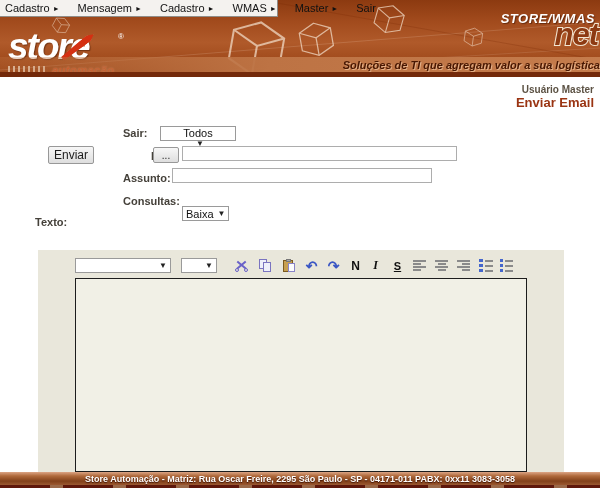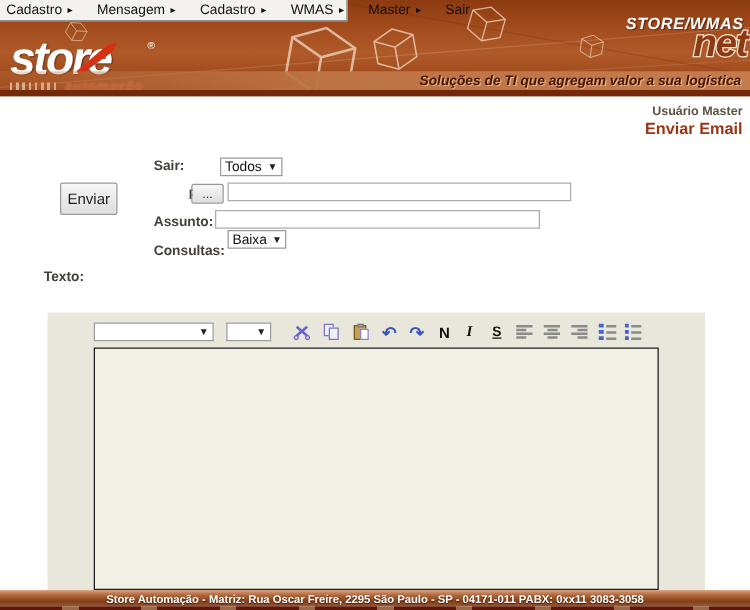--- a/index.html
+++ b/index.html
@@ -12,21 +12,21 @@
 
   
   .banner {
     left:0; top:0; width:600px; height:77px;
     background: linear-gradient(180deg,#8c3a10 0%,#a24b1d 28%,#b05a2a 55%,#9a4416 88%,#8c3a10 100%);
   }
   .banner svg { position:absolute; left:0; top:0; }
   .tagline-strip {
     left:0; top:57px; width:600px; height:15px;
     background: linear-gradient(90deg, rgba(197,122,72,.25) 0%, #bd7344 45%, #c57c4c 100%);
-    display:flex; align-items:center; justify-content:flex-end; padding-right:7px;
+    display:flex; align-items:center; justify-content:flex-end; 
   }
   .tagline-strip span {
     font-size:11px; font-weight:bold; font-style:italic; color:#481702;
     text-shadow: 1px 1px 0 rgba(255,220,185,.55);
     white-space:nowrap;
   }
   .banner-bottom { left:0; top:72px; width:600px; height:5px; background:#73290a; }
 
   
   .logo { left:8px; top:32px; width:120px; height:44px; }
@@ -227,37 +227,37 @@
     <span class="menu-arrow">►</span>
   </span>
   <span class="menu-item">
     <span>Sair</span>
   </span>
 </div>
 
 <div class="abs user-name">Usuário Master</div>
 <div class="abs page-title">Enviar Email</div>
 
-<button class="abs btn" style="left:48px; top:146px; width:46px; height:26px;">Enviar</button>
+<button class="abs btn" style="left:48px; top:146px; width:46px; height:18px;">Enviar</button>
 
 <span class="abs flabel" style="left:123px; top:127px;">Sair:</span>
-<div class="abs sel" style="left:176px; top:126px; width:50px;">
+<div class="abs sel" style="left:160px; top:126px; width:76px;flex-direction:column;">
   <span>Todos</span>
   <span class="arrow">▼</span>
 </div>
 
 <span class="abs flabel" style="left:123px; top:150px;margin-left:28px;">Para:</span>
 <button class="abs btn" style="left:153px; top:147px; width:26px; height:16px; font-size:10px;">...</button>
 <input class="abs tinput" style="left: 182px; top: 146px; width: 275px;" value="">
 
 <span class="abs flabel" style="left:123px; top:172px;">Assunto:</span>
 <input class="abs tinput" style="left: 172px; top: 168px; width: 260px;" value="">
 
 <span class="abs flabel" style="left:123px; top:195px;">Consultas:</span>
-<div class="abs sel" style="left:182px; top:184px; width:47px;">
+<div class="abs sel" style="left:182px; top:206px; width:47px;">
   <span>Baixa</span>
   <span class="arrow">▼</span>
 </div>
 
 <span class="abs flabel" style="left:35px; top:216px;text-align:center;">Texto:</span>
 
 <div class="abs editor">
 
   <div class="sel" style="left:37px; top:8px; width:96px;">
     <span></span>

